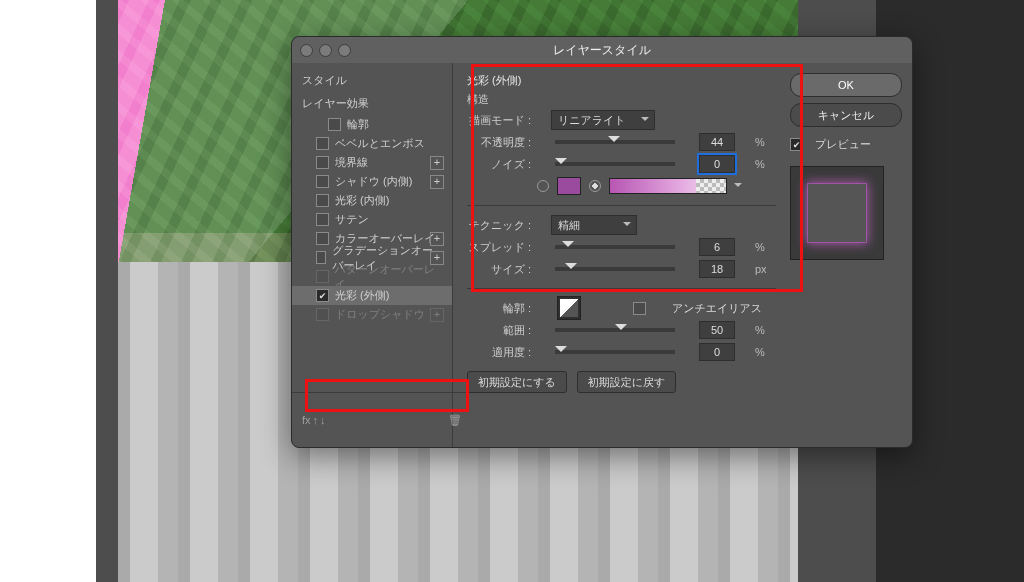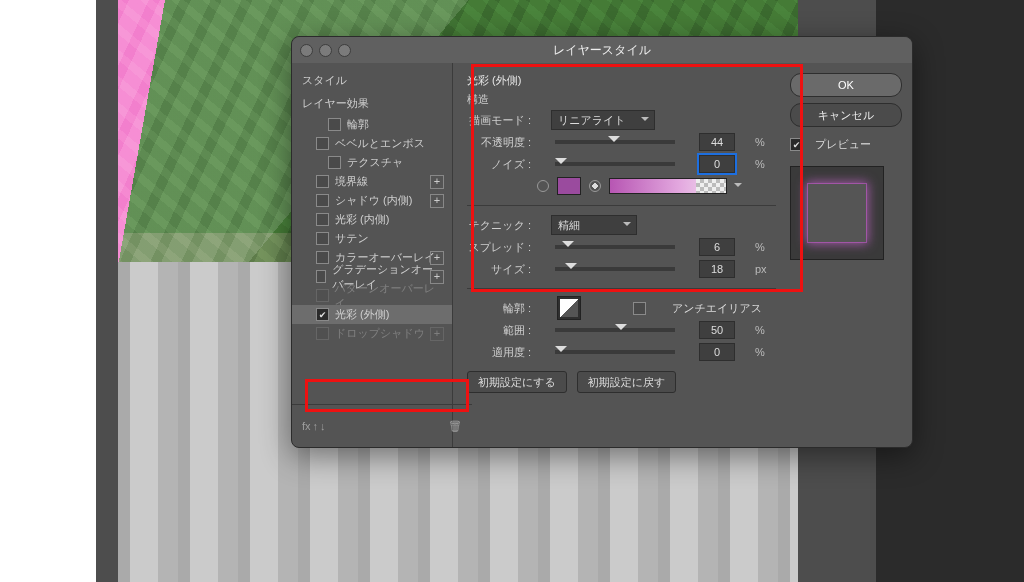--- a/index.html
+++ b/index.html
@@ -36,21 +36,21 @@
   .styles{width:160px;border-right:1px solid #3b3b3b;padding:6px 0;position:relative}
   .sect{padding:4px 10px;color:#cfcfcf}
   .row{display:flex;align-items:center;height:19px;padding:0 10px;color:#cfcfcf;position:relative}
   .row.ind1{padding-left:24px}
   .row.ind2{padding-left:36px}
   .cb{width:11px;height:11px;border:1px solid #8a8a8a;background:#4a4a4a;margin-right:6px;display:inline-flex;align-items:center;justify-content:center;font-size:9px;color:#ddd}
   .cb.on{background:#2a2a2a}
   .cb.on::after{content:"✔";font-size:9px}
   .plus{position:absolute;right:8px;top:3px;width:12px;height:12px;border:1px solid #888;color:#ccc;text-align:center;line-height:10px;font-size:11px}
   .row.sel{background:#6d6d6d}
-  .styles-footer{position:absolute;left:0;bottom:0;width:100%;height:26px;border-top:1px solid #3b3b3b;display:flex;align-items:center;padding:8px 10px;gap:2px;color:#9e9e9e}
+  .styles-footer{position:absolute;left:0;bottom:0;width:100%;height:26px;border-top:1px solid #3b3b3b;display:flex;align-items:center;padding:14px 10px;gap:2px;color:#9e9e9e}
   .styles-footer span{font-size:11px}
   .trash{margin-left:auto}
   .hi-left{position:absolute;left:305px;top:379px;width:158px;height:27px;border:3px solid #e11;z-index:5;pointer-events:none}
 
   
   .center{flex:1;padding:10px 14px;position:relative}
   .group-title{color:#e6e6e6;margin-bottom:4px}
   .subhead{color:#cfcfcf;margin:4px 0 2px 0}
   .field{display:flex;align-items:center;height:22px;gap:20px}
   .flabel{width:64px;text-align:right;color:#cfcfcf}
@@ -115,24 +115,20 @@
         <div class="sect">レイヤー効果</div>
 
         <div class="row ind2">
             <span class="cb"></span>
             <span>輪郭</span>
           </div>
         <div class="row ind1">
             <span class="cb"></span>
             <span>ベベルとエンボス</span>
           </div>
-        <div class="row ind2">
-            <span class="cb"></span>
-            <span>テクスチャ</span>
-          </div>
         <div class="row ind1">
             <span class="cb"></span>
             <span>境界線</span>
             <span class="plus">+</span>
           </div>
         <div class="row ind1">
             <span class="cb"></span>
             <span>シャドウ (内側)</span>
             <span class="plus">+</span>
           </div>

